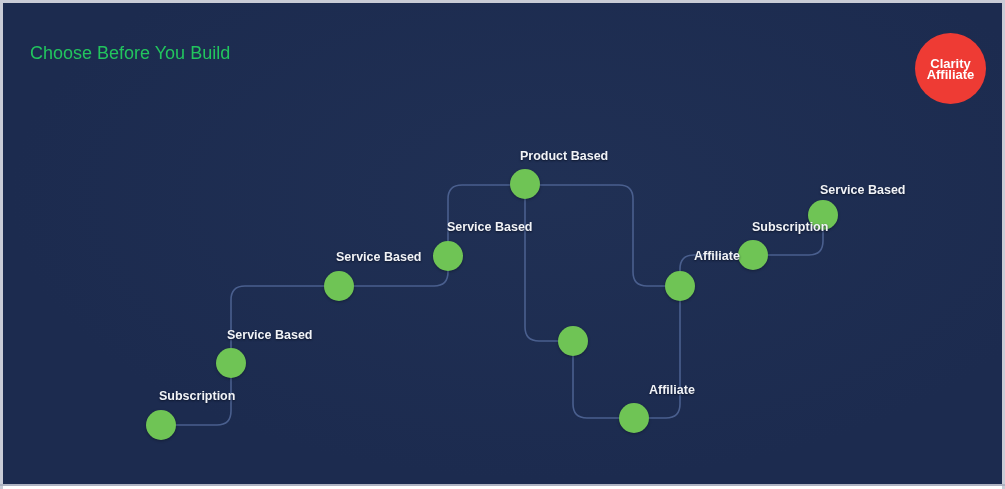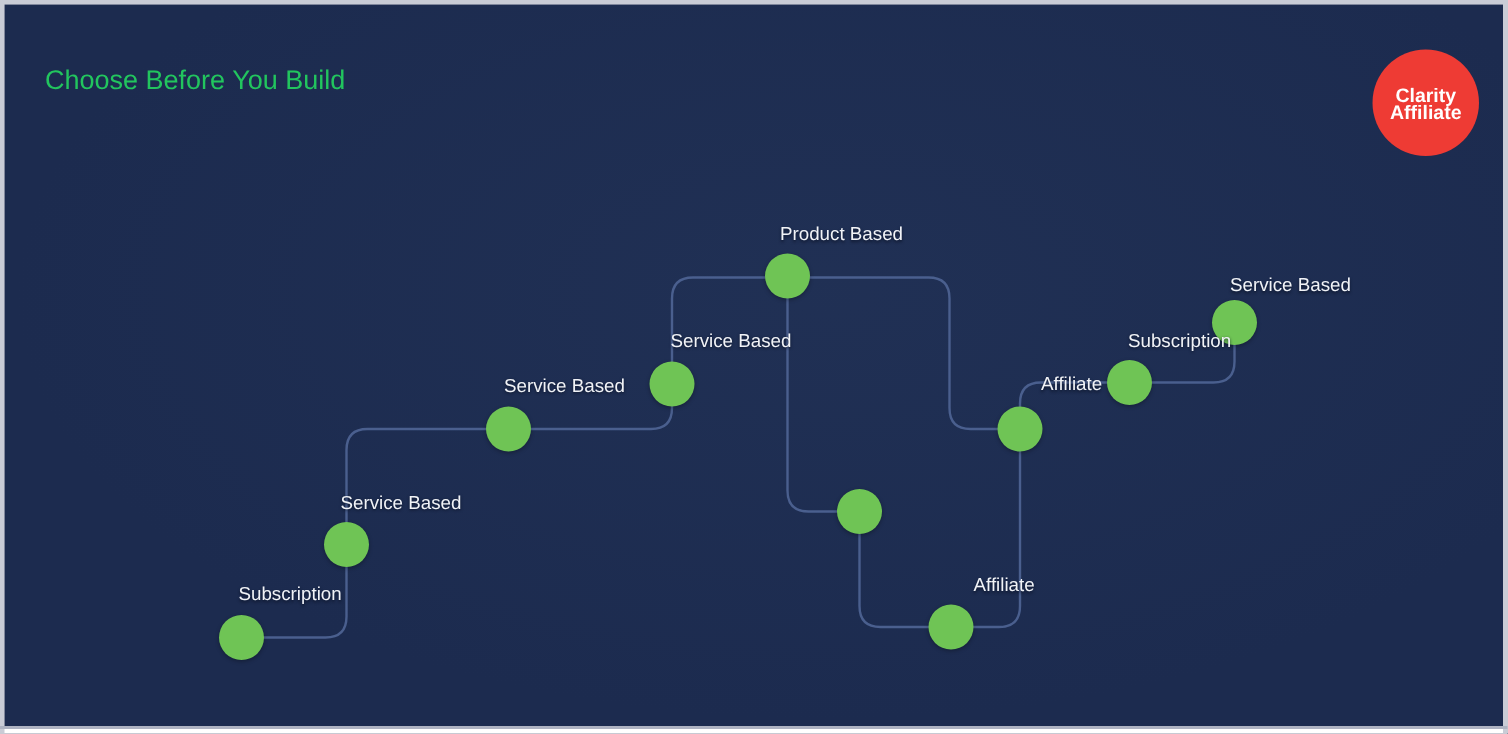--- a/index.html
+++ b/index.html
@@ -82,21 +82,21 @@
     width:30px; height:30px;
     border-radius:50%;
     background:#6fc455;
     box-shadow:0 1px 3px rgba(0,0,0,.30);
     z-index:5;
   }
   .node-label {
     position:absolute;
     color:#f1f3f7;
     font-size:12.5px;
-    font-weight:normal;
+    font-weight:bold;
     line-height:14px;
     white-space:nowrap;
     text-shadow:0 1px 2px rgba(10,18,36,.85);
     z-index:6;
     padding-left:40px;
   }
 </style>
 </head>
 <body>
 

